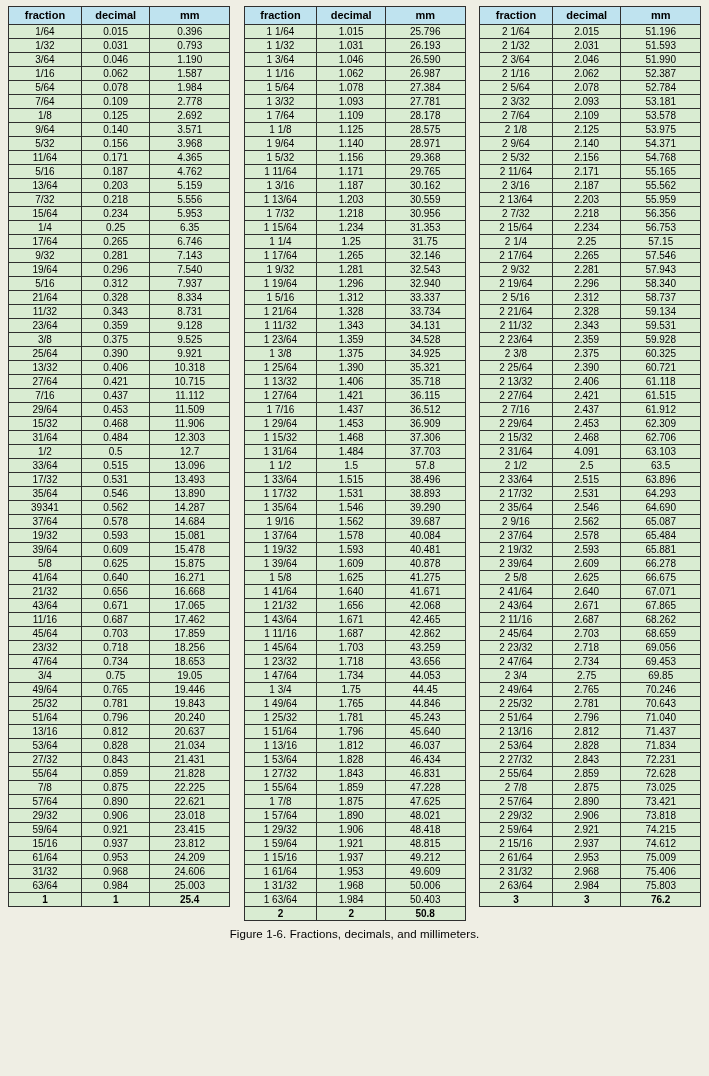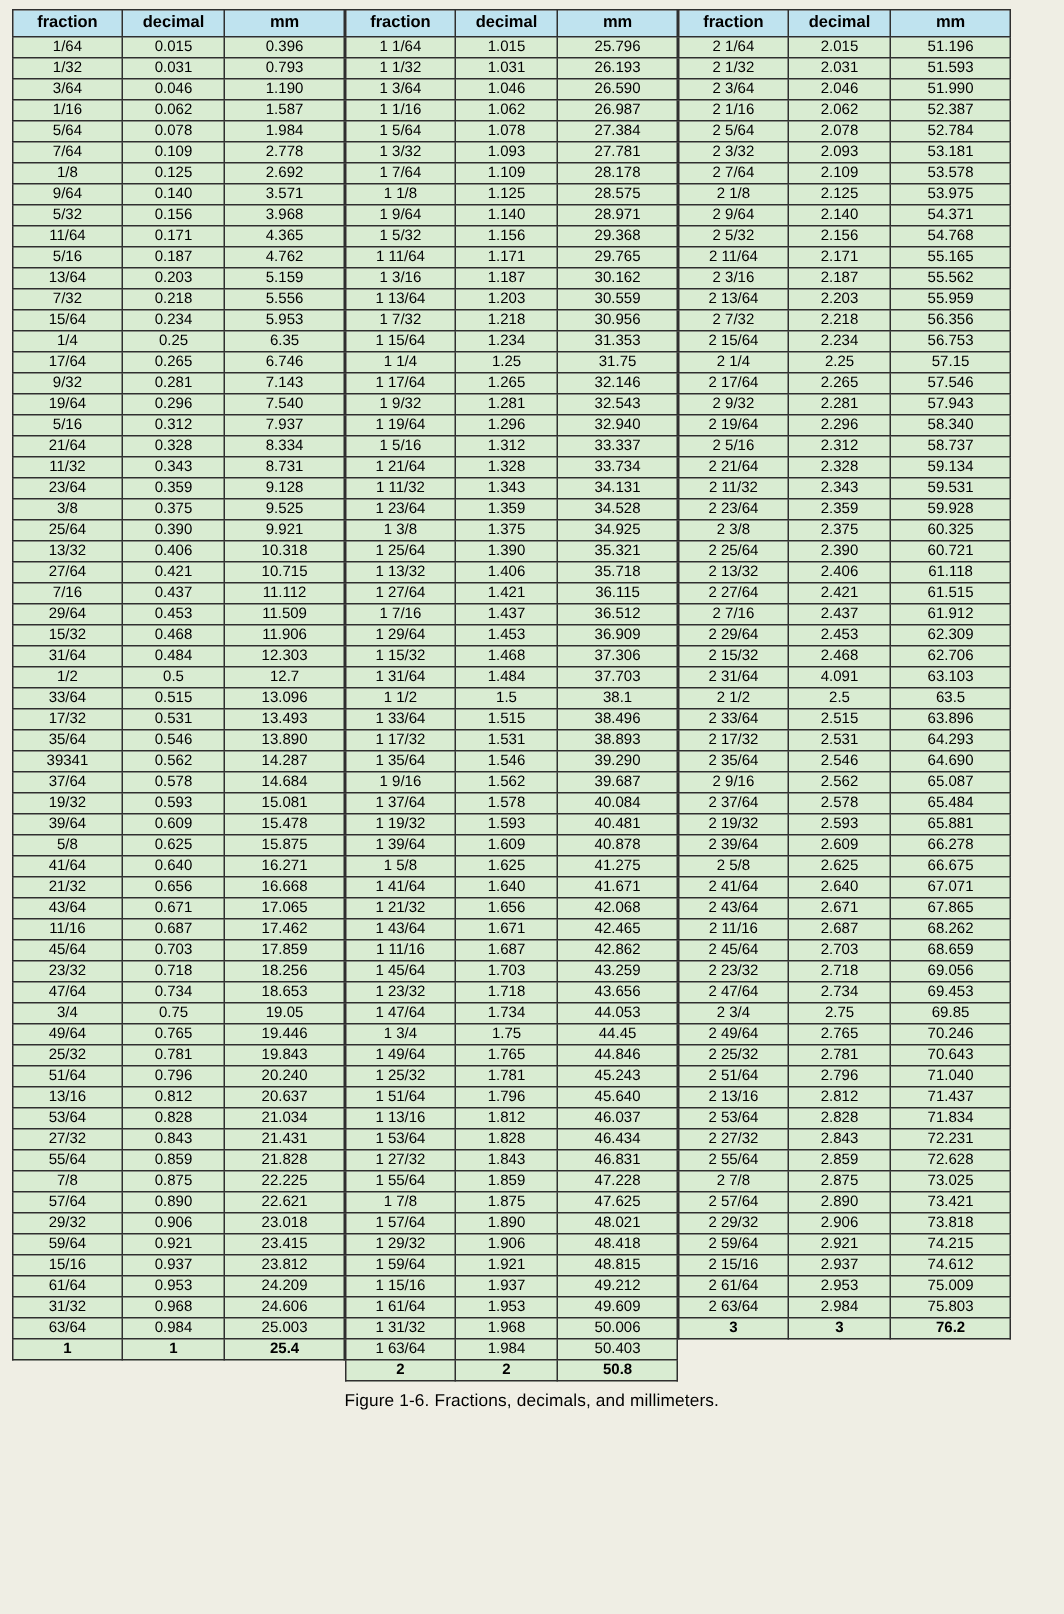--- a/index.html
+++ b/index.html
@@ -18,20 +18,21 @@
   .page {
     width: 709px;
     height: 1076px;
     box-sizing: border-box;
     padding: 6px 8px 0 8px;
     display: flex;
     flex-direction: column;
   }
   .tables-row {
     display: flex;
+    justify-content: space-between;
     align-items: flex-start;
   }
   table.conv {
     border-collapse: collapse;
     width: 222px;
     table-layout: fixed;
   }
   table.conv th, table.conv td {
     border: 1px solid #2f2f2f;
     text-align: center;
@@ -565,21 +566,21 @@
             <td>37.306</td>
           </tr>
           <tr>
             <td>1 31/64</td>
             <td>1.484</td>
             <td>37.703</td>
           </tr>
           <tr>
             <td>1 1/2</td>
             <td>1.5</td>
-            <td>38.1</td>
+            <td>57.8</td>
           </tr>
           <tr>
             <td>1 33/64</td>
             <td>1.515</td>
             <td>38.496</td>
           </tr>
           <tr>
             <td>1 17/32</td>
             <td>1.531</td>
             <td>38.893</td>
@@ -1044,20 +1045,25 @@
             <td>2 15/16</td>
             <td>2.937</td>
             <td>74.612</td>
           </tr>
           <tr>
             <td>2 61/64</td>
             <td>2.953</td>
             <td>75.009</td>
           </tr>
           <tr>
+            <td>2 31/32</td>
+            <td>2.968</td>
+            <td>75.406</td>
+          </tr>
+          <tr>
             <td>2 63/64</td>
             <td>2.984</td>
             <td>75.803</td>
           </tr>
           <tr class="last">
             <td>3</td>
             <td>3</td>
             <td>76.2</td>
           </tr>
         </tbody>

